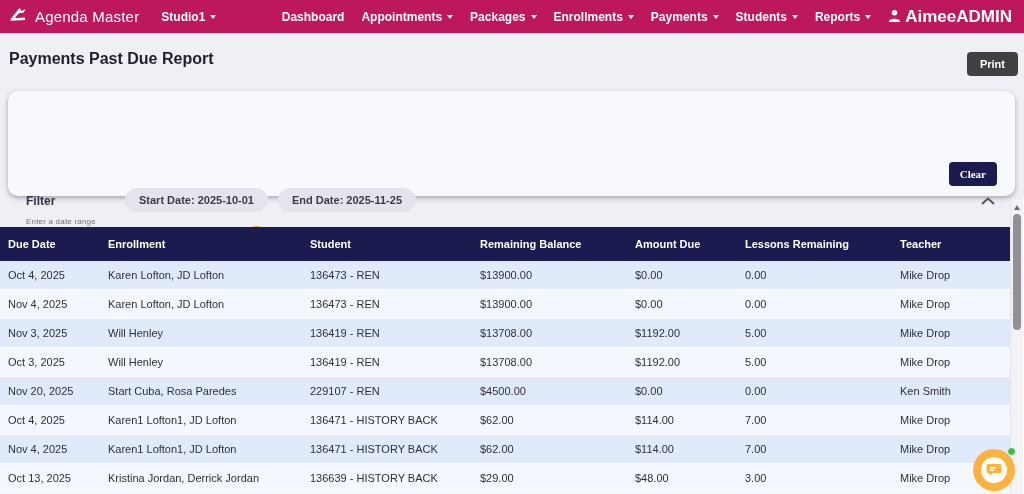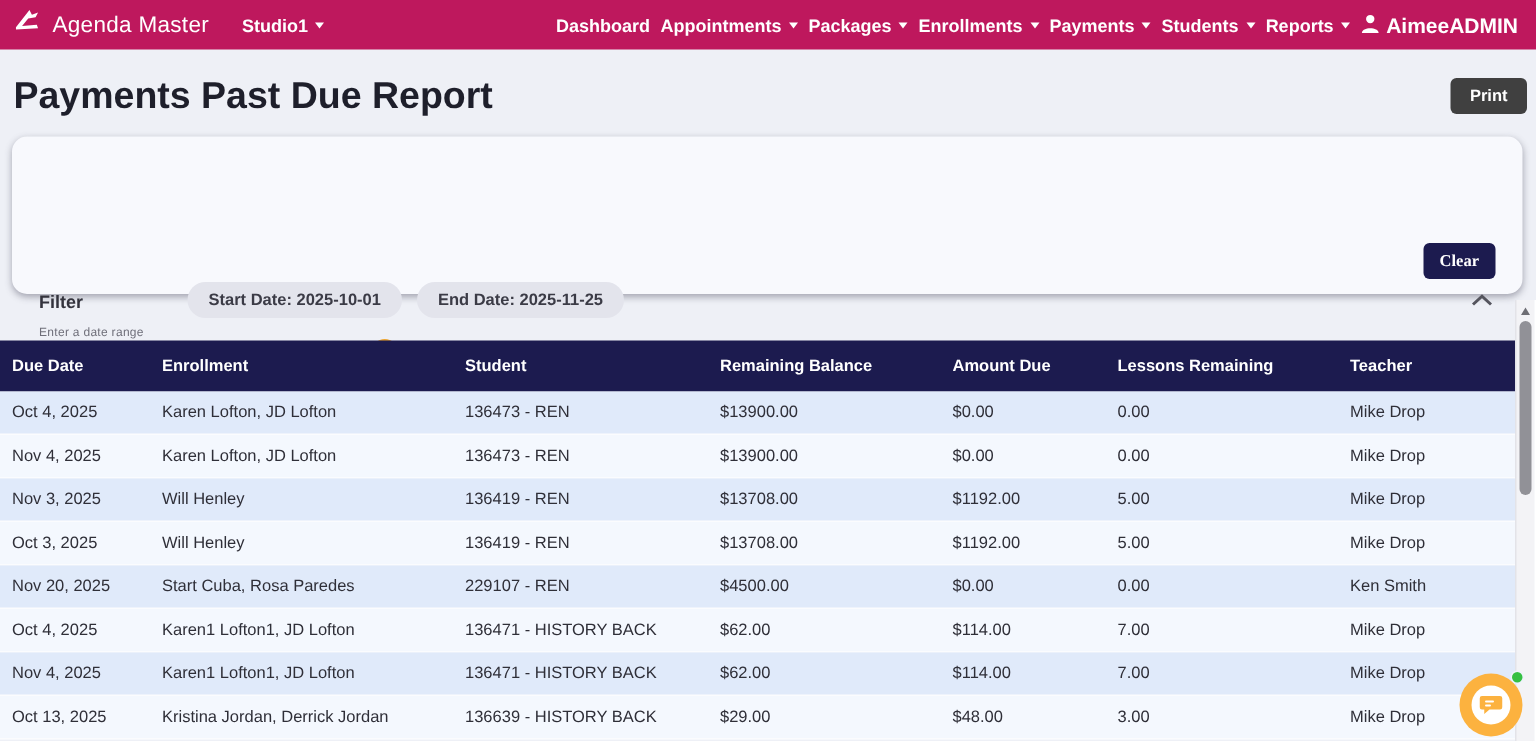--- a/index.html
+++ b/index.html
@@ -5,29 +5,29 @@
   * { margin:0; padding:0; box-sizing:border-box; }
   html,body { width:1024px; height:494px; overflow:hidden; }
   body { font-family:"Liberation Sans", sans-serif; background:#eef0f6; position:relative; }
 
   
   .navbar { position:absolute; left:0; top:0; width:1024px; height:33px;
     background:#be185d; display:flex; align-items:center; color:#fff; z-index:5; }
   .brand-wrap { display:flex; align-items:center; gap:7px; padding-left:8px; }
   .brand { font-size:15px; font-weight:500; letter-spacing:.2px; }
   .studio { font-size:12px; font-weight:700; margin-left:22px; display:flex; align-items:center; cursor:pointer; }
-  .nav-right { margin-left:auto; display:flex; align-items:center; gap:7px; padding-right:12px; }
+  .nav-right { margin-left:auto; display:flex; align-items:center; gap:17px; padding-right:12px; }
   .nav-link { font-size:12px; font-weight:700; color:#fff; text-decoration:none;
     display:flex; align-items:center; cursor:pointer; white-space:nowrap; }
   .caret { width:0; height:0; border-left:3.5px solid transparent; border-right:3.5px solid transparent;
     border-top:4px solid #fff; margin-left:5px; display:inline-block; }
-  .user-item { display:flex; align-items:flex-end; gap:4px; font-size:14px; font-weight:700; cursor:pointer; }
-
-  
-  .page-title { position:absolute; left:9px; top:50px; font-size:25px; font-weight:700; color:#1e1f2b; }
+  .user-item { display:flex; align-items:flex-end; gap:4px; font-size:17px; font-weight:700; cursor:pointer; }
+
+  
+  .page-title { position:absolute; left:9px; top:50px; font-size:16px; font-weight:700; color:#1e1f2b; }
   .print-btn { position:absolute; right:6px; top:52px; background:#404040; color:#fff; border:none;
     font-family:inherit; font-size:11px; font-weight:700; padding:6px 13px; border-radius:4px; cursor:pointer; }
 
   
   .filter-card { position:absolute; left:8px; top:91px; width:1007px; height:105px;
     background:#f8f9fd; border-radius:10px; box-shadow:0 2px 5px rgba(70,70,90,.45); }
   .filter-title { position:absolute; left:18px; top:103px; font-size:12px; font-weight:700; color:#33333d; }
   .chip-row { position:absolute; left:117px; top:97px; display:flex; gap:10px; }
   .chip { background:#e3e4ec; border-radius:16px; padding:6px 14px; font-size:11px; font-weight:700; color:#3b3b46; white-space:nowrap; }
   .collapse-btn { position:absolute; right:18px; top:101px; width:16px; height:14px; cursor:pointer; }

